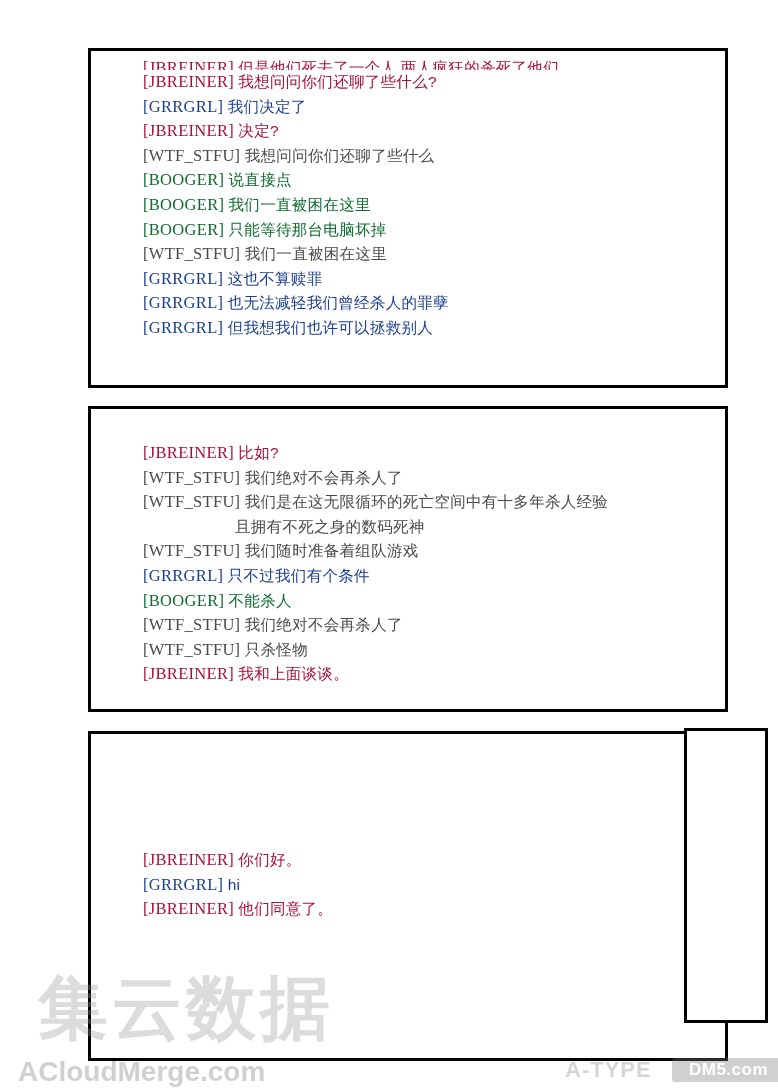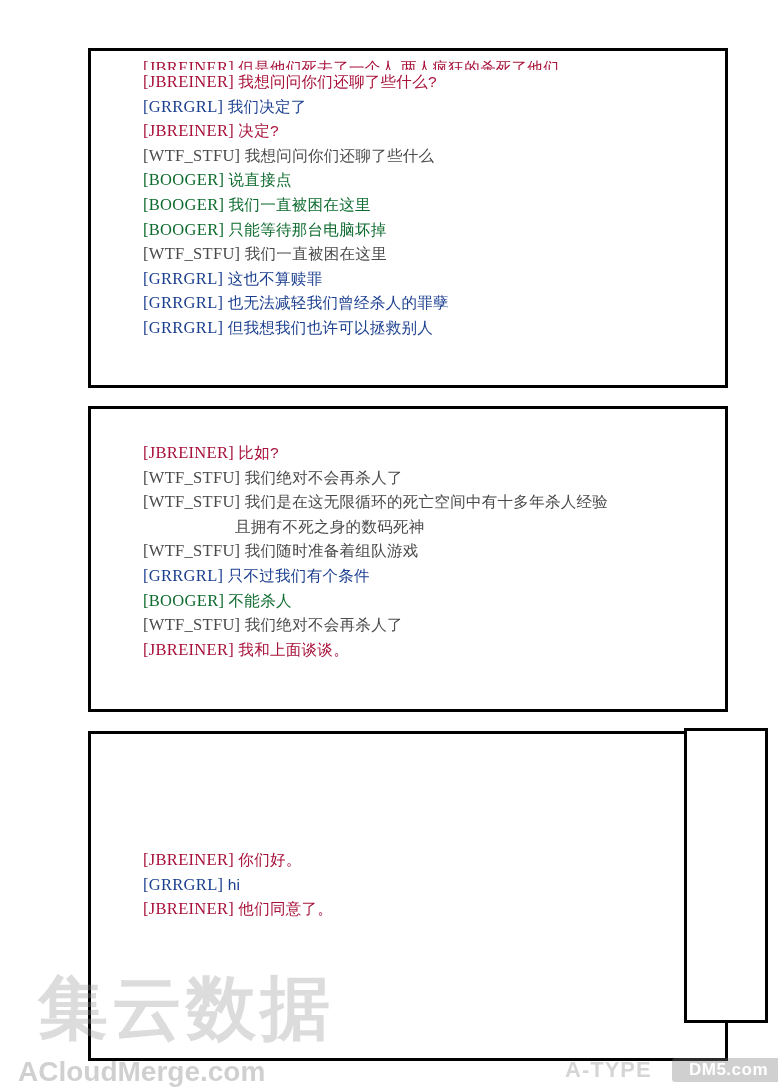--- a/index.html
+++ b/index.html
@@ -207,20 +207,24 @@
       </li>
       <li class="line">
         <span class="speaker" style="color:#0d6b2e">[BOOGER]</span>
         <span class="text" style="color:#0d6b2e">不能杀人</span>
       </li>
       <li class="line">
         <span class="speaker" style="color:#4a4a4a">[WTF_STFU]</span>
         <span class="text" style="color:#4a4a4a">我们绝对不会再杀人了</span>
       </li>
       <li class="line">
+        <span class="speaker" style="color:#4a4a4a">[WTF_STFU]</span>
+        <span class="text" style="color:#4a4a4a">只杀怪物</span>
+      </li>
+      <li class="line">
         <span class="speaker" style="color:#a8113a">[JBREINER]</span>
         <span class="text" style="color:#a8113a">我和上面谈谈。</span>
       </li>
     </ul>
   </div>
 
   <div class="panel" id="panel-3">
     <ul class="lines">
       <li class="line">
         <span class="speaker" style="color:#a8113a">[JBREINER]</span>

